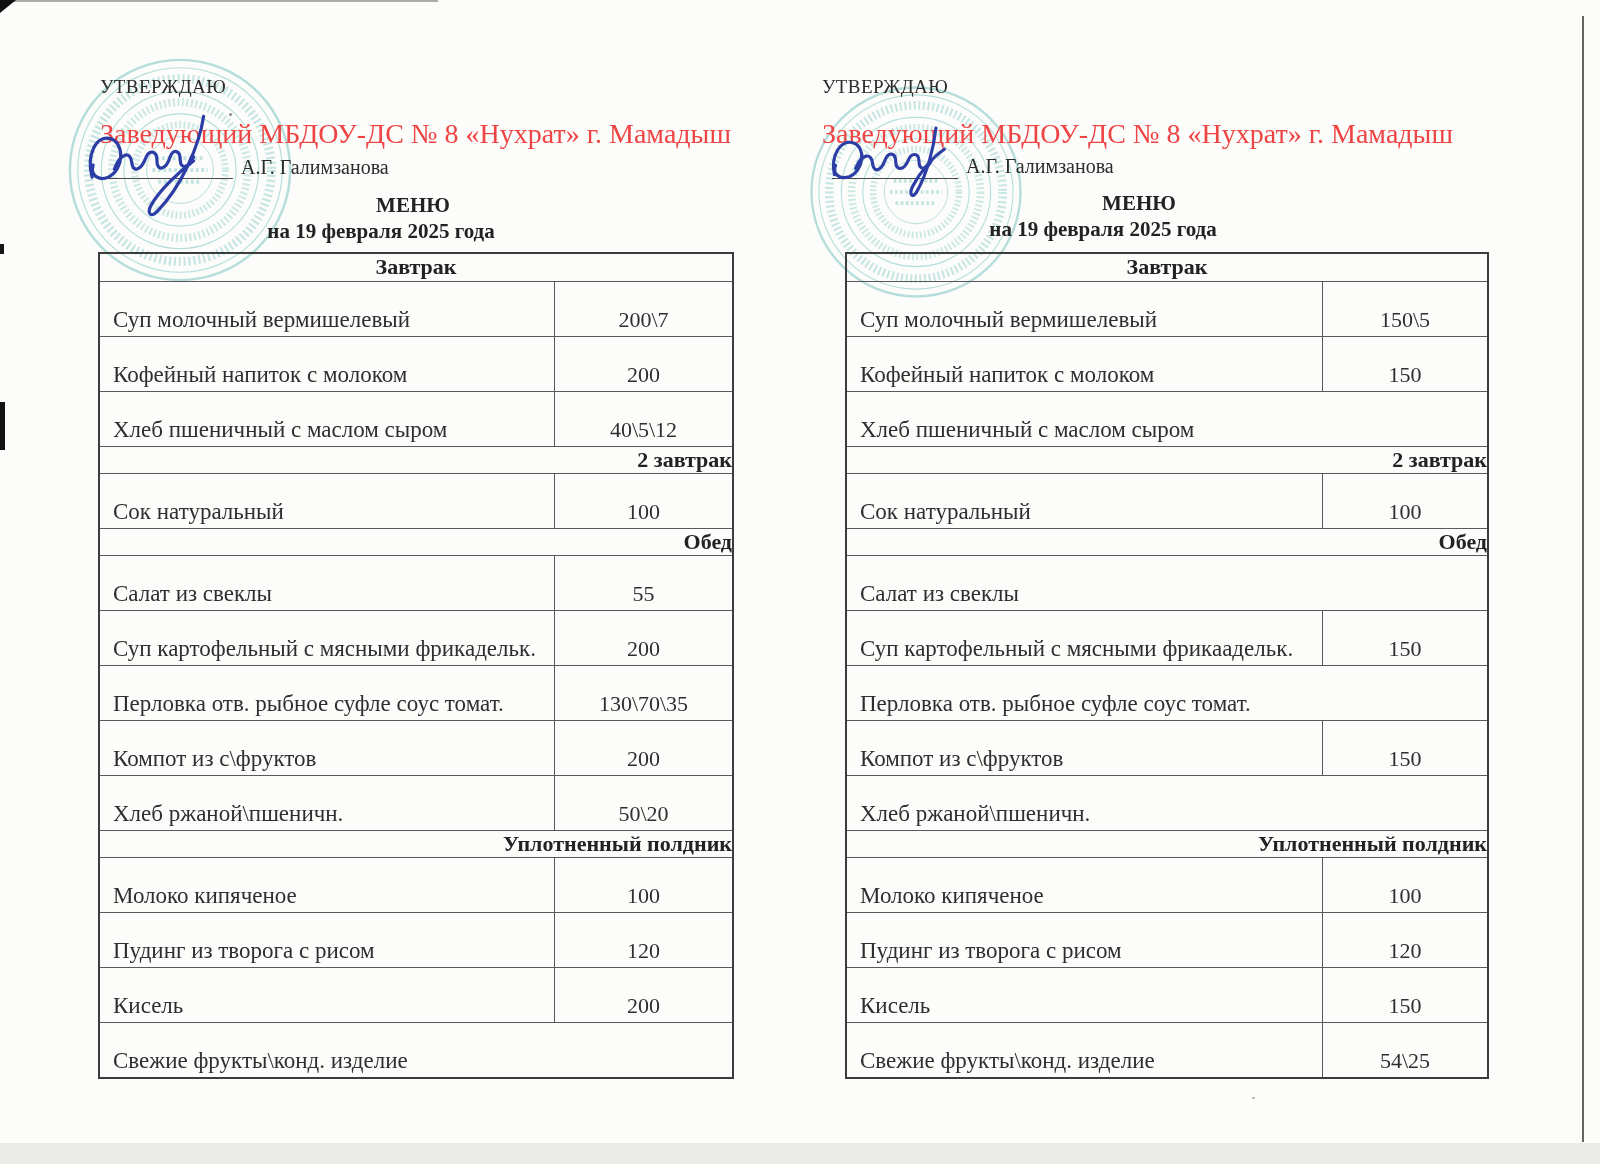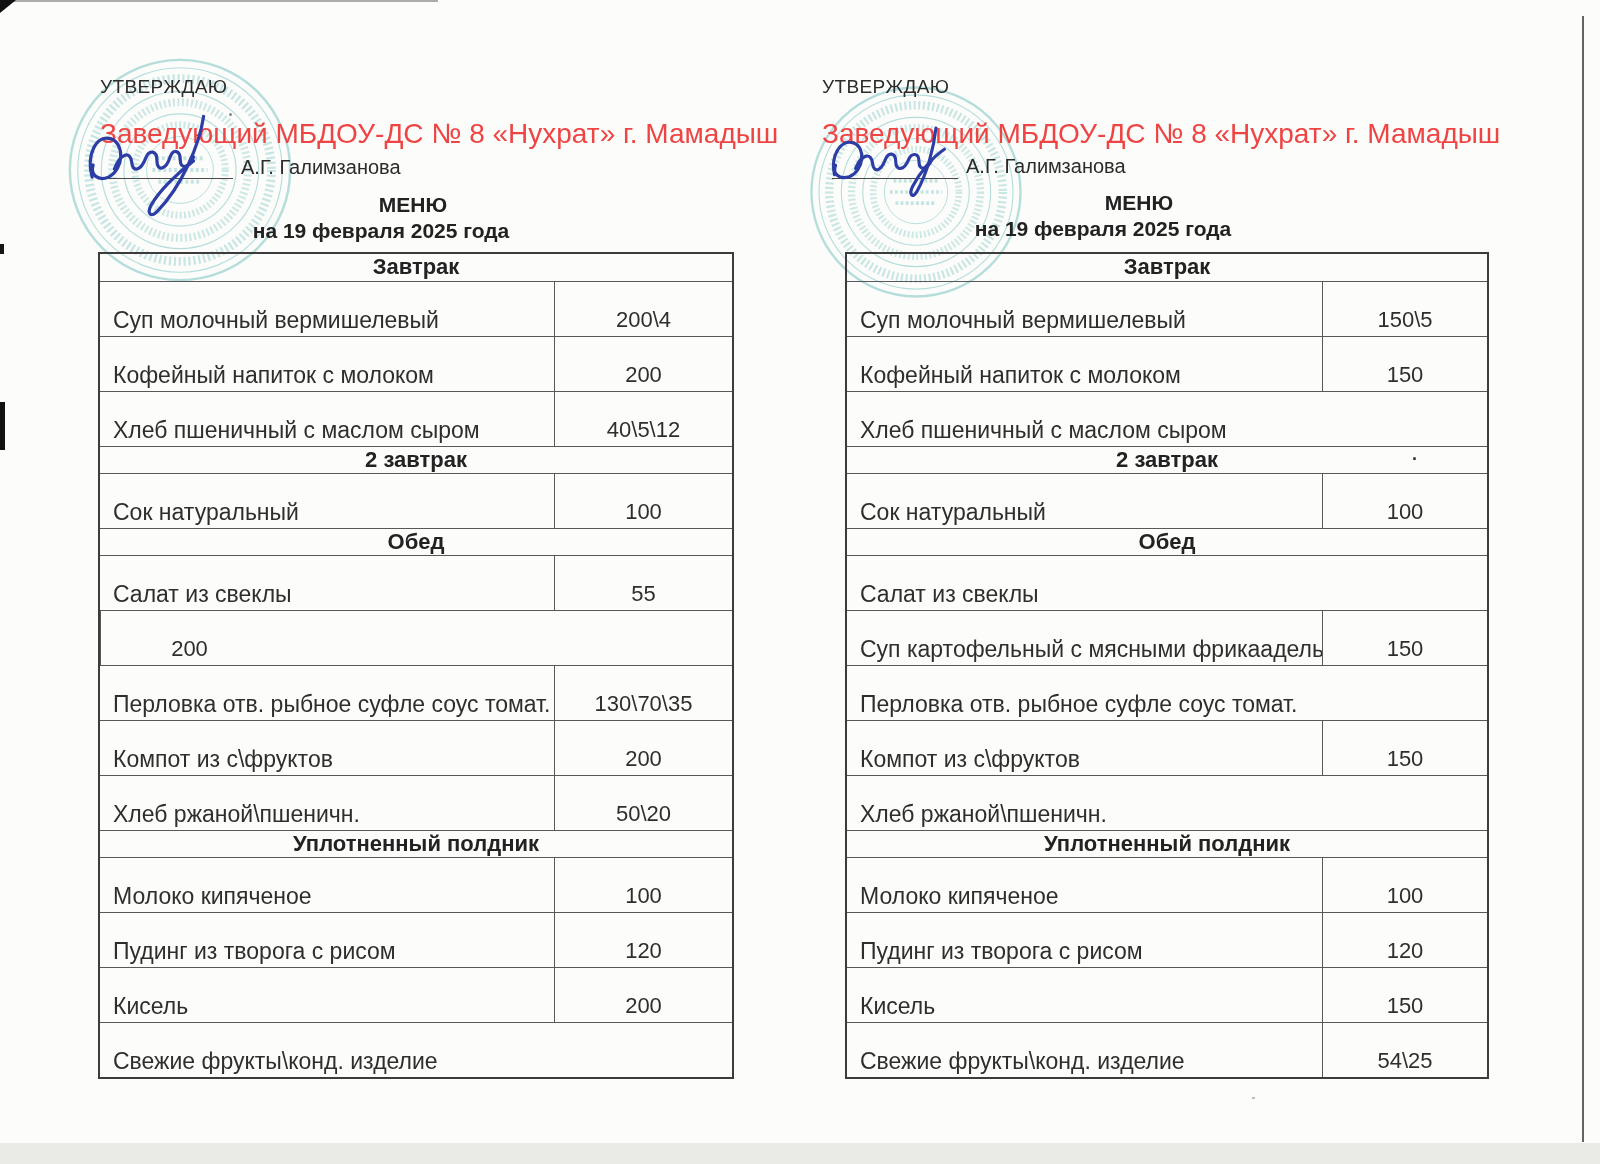--- a/index.html
+++ b/index.html
@@ -1,21 +1,21 @@
 <!DOCTYPE html>
 <html><head>
 <meta charset="utf-8">
 <style>
   html,body{margin:0;padding:0;background:#fbfbf8;}
   .sheet{
     position:relative;
     width:1600px;height:1164px;
     background:#fcfcfa;
     overflow:hidden;
-    font-family:Liberation Sans, sans-serif;
+    font-family:Liberation Serif, serif;
     color:#262626;
   }
   
   .art{position:absolute;pointer-events:none;}
   .top-line{left:0;top:0;width:438px;height:2px;background:#6a6a6a;opacity:.55;}
   .corner-wedge{left:0;top:0;width:16px;height:13px;background:#111;
     clip-path:polygon(0 0,100% 0,0 100%);}
   .edge-bar-a{left:0;top:244px;width:4px;height:10px;background:#161616;}
   .edge-bar-b{left:0;top:402px;width:5px;height:48px;background:#121212;}
   .edge-dot-bl{left:0;top:1148px;width:9px;height:9px;background:#141414;border-radius:1px;}
@@ -32,21 +32,21 @@
   .menu-title{font-size:21px;font-weight:bold;transform:translateX(-50%);color:#222;margin-left:31px;}
   .menu-date{font-size:21px;font-weight:bold;transform:translateX(-50%);color:#222;}
   
   .menu-table{
     position:absolute;
     border:2px solid #3c3c3c;
     background:transparent;
     box-sizing:border-box;
   }
   .row{box-sizing:border-box;position:relative;}
-  .row + .row{border-top:1px solid #585858;}
+  .row + .row{border-top:1px solid #585858;text-align:right;}
   .section-row{
     height:27px;line-height:25px;text-align:center;
     font-weight:bold;font-size:22px;color:#222;
   }
   .item-row{height:55px;display:flex;}
   .dish{
     flex:1;display:flex;align-items:flex-end;
     padding:0 6px 4px 13px;font-size:23px;line-height:24px;
     white-space:nowrap;overflow:hidden;color:#2e2e2e;
   }
@@ -145,41 +145,42 @@
       <path d="M8,46 C4,28 14,12 26,16 C38,20 36,42 22,48 C12,51 6,45 9,37"></path>
       <path d="M28,40 C34,26 43,25 44,35 S52,43 56,32 C59,24 66,25 66,34 S74,42 78,32 C81,25 88,25 88,34 S96,41 100,32"></path>
       <path d="M104,2 C102,20 96,44 86,62 C82,69 78,65 82,57 C88,45 100,30 112,22"></path>
     </g>
   </svg>
 
   <div class="menu-table" id="table0">
       <div class="row section-row"><span>Завтрак</span></div>
       <div class="row item-row">
         <div class="dish">Суп молочный вермишелевый</div>
-        <div class="portion">200\4</div>
+        <div class="portion">200\7</div>
       </div>
       <div class="row item-row">
         <div class="dish">Кофейный напиток с молоком</div>
         <div class="portion">200</div>
       </div>
       <div class="row item-row">
         <div class="dish">Хлеб пшеничный с маслом сыром</div>
         <div class="portion">40\5\12</div>
       </div>
       <div class="row section-row"><span>2 завтрак</span></div>
       <div class="row item-row">
         <div class="dish">Сок натуральный</div>
         <div class="portion">100</div>
       </div>
       <div class="row section-row"><span>Обед</span></div>
       <div class="row item-row">
         <div class="dish">Салат из свеклы</div>
         <div class="portion">55</div>
       </div>
       <div class="row item-row">
+        <div class="dish">Суп картофельный с мясными фрикадельк.</div>
         <div class="portion">200</div>
       </div>
       <div class="row item-row">
         <div class="dish">Перловка отв. рыбное суфле соус томат.</div>
         <div class="portion">130\70\35</div>
       </div>
       <div class="row item-row">
         <div class="dish">Компот из с\фруктов</div>
         <div class="portion">200</div>
       </div>

